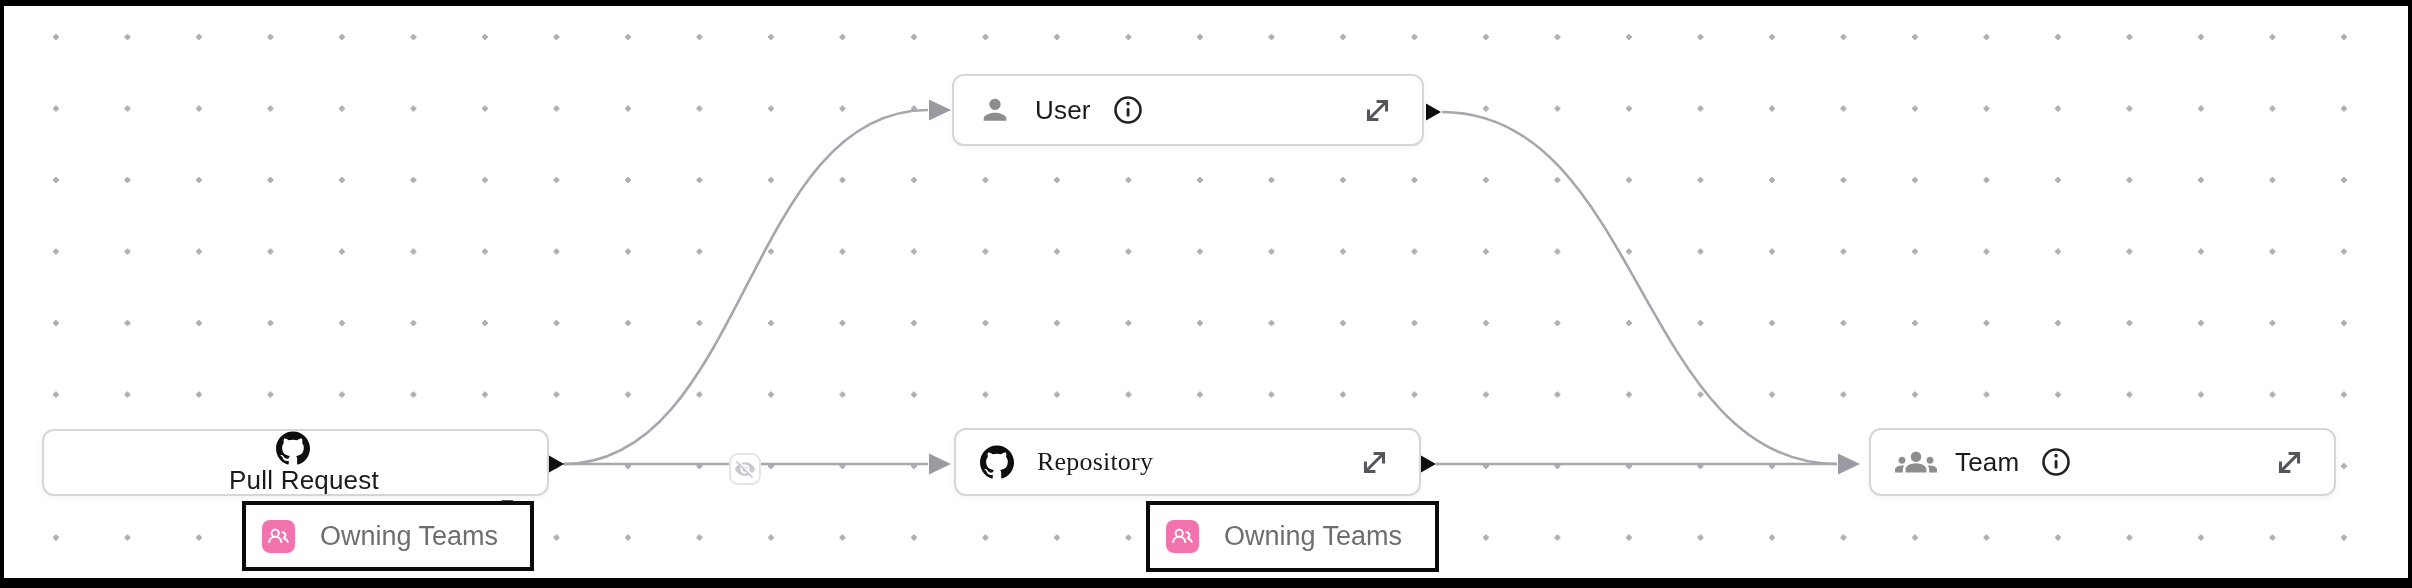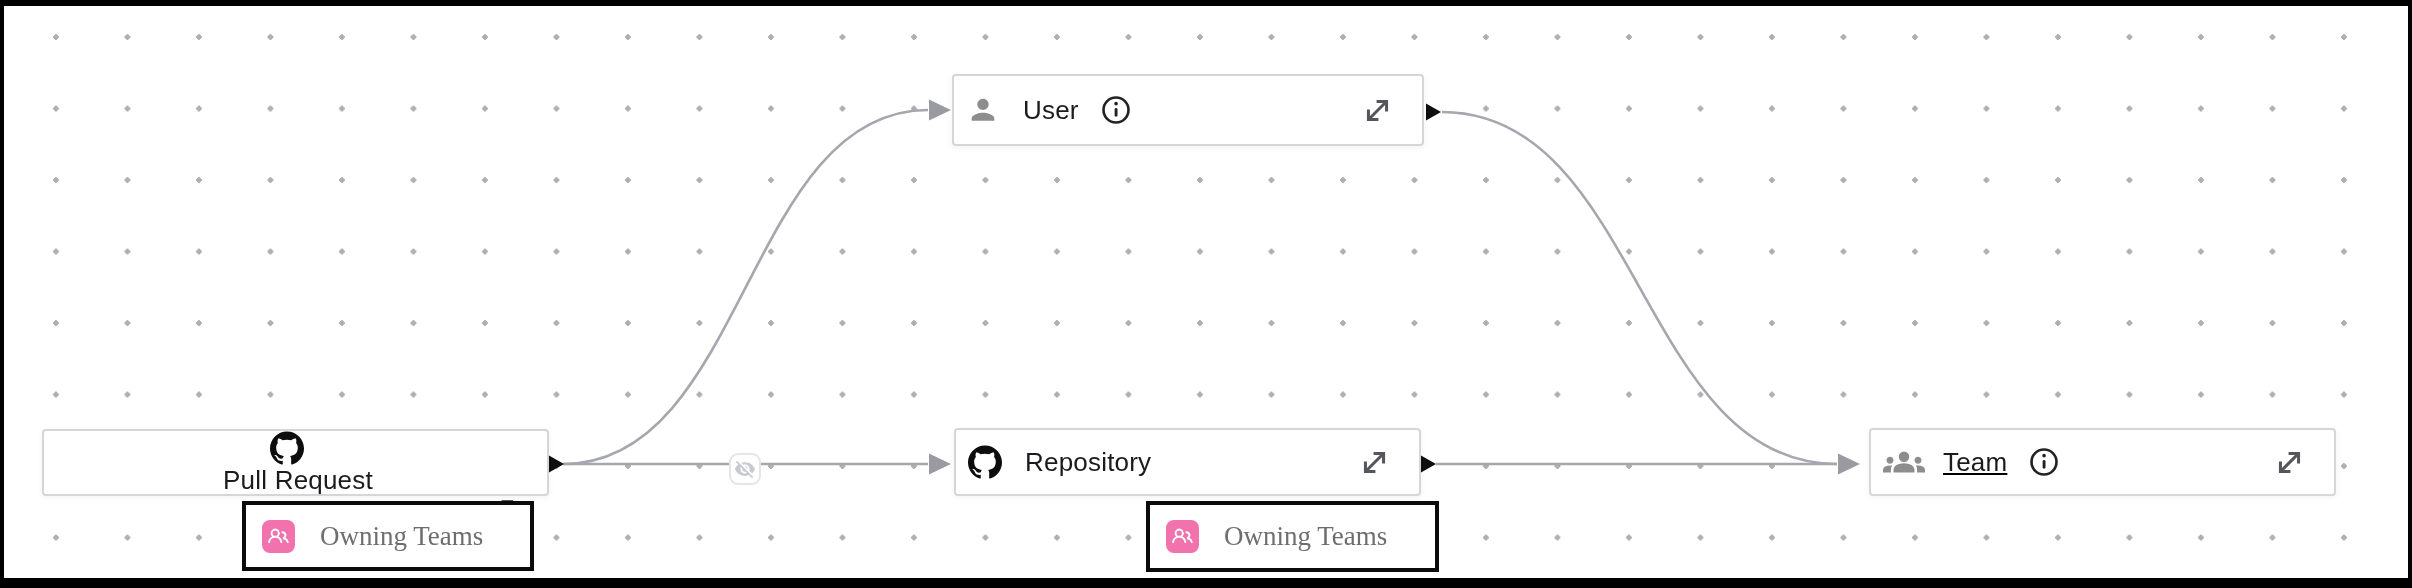--- a/index.html
+++ b/index.html
@@ -3,31 +3,31 @@
 <meta charset="utf-8">
 <style>
   html,body{margin:0;padding:0;background:#fff;}
   body{width:2412px;height:588px;overflow:hidden;font-family:"Liberation Sans",sans-serif;}
   .frame{position:absolute;inset:0;box-sizing:border-box;border:solid #000;border-width:6px 4px 10px 4px;background:#fff;}
   .canvas{position:absolute;inset:0;background-color:#fff;
     background-image:radial-gradient(circle,#b0b0b0 2.6px,rgba(176,176,176,0) 2.9px);
     background-size:71.5px 71.5px;background-position:16.2px -4.7px;}
   .edges{position:absolute;left:0;top:0;width:2412px;height:588px;}
   .node{position:absolute;box-sizing:border-box;display:flex;align-items:center;
-    background:#fff;border:2px solid #d6d6d6;border-radius:4px;
-    padding:0 30px 0 12px;box-shadow:0 2px 6px rgba(0,0,0,.05);}
+    background:#fff;border:2px solid #d6d6d6;border-radius:12px;
+    padding:0 30px 0 24px;box-shadow:0 2px 6px rgba(0,0,0,.05);}
   .node-label{font-size:26px;color:#1b1b1f;margin-left:23px;white-space:nowrap;letter-spacing:.2px;}
   .nicon{display:inline-flex;flex:0 0 auto;}
   .info{margin-left:22px;display:inline-flex;color:#222;}
   .expand{margin-left:auto;display:inline-flex;color:#55555c;cursor:pointer;}
   .owning{position:absolute;box-sizing:border-box;display:flex;align-items:center;
     background:#fff;border:4px solid #0b0b0b;padding:0 14px 0 16px;}
   .owning-icon{width:33px;height:33px;border-radius:8px;background:#f272ae;
     display:flex;align-items:center;justify-content:center;flex:0 0 auto;}
-  .owning-text{font-size:27px;color:#6e6e6e;margin-left:25px;white-space:nowrap;font-family:Liberation Serif, serif;}
+  .owning-text{font-size:27px;color:#6e6e6e;margin-left:25px;white-space:nowrap;}
   .edge-badge{position:absolute;left:725px;top:447px;width:32px;height:32px;box-sizing:border-box;
     background:#fff;border:2px solid #e4e4ea;border-radius:9px;
     display:flex;align-items:center;justify-content:center;}
 </style>
 </head>
 <body>
 
 <div class="frame">
   <div class="canvas">
 
@@ -90,37 +90,37 @@
       </span>
       <span class="expand">
         <svg width="29" height="29" viewBox="0 0 24 24" stroke="currentColor" stroke-width="2.5" fill="none" stroke-linecap="square">
           <path d="M5 19 L19 5"></path>
             <path d="M12.5 4.5 H19.5 V11.5"></path>
             <path d="M4.5 12.5 V19.5 H11.5"></path>
         </svg>
       </span>
     </div>
 
-    <div class="node" style="left:950px;top:422px;width:467px;height:68px;">
+    <div class="node" style="left:950px;top:422px;width:467px;height:68px;font-family:Liberation Serif, serif;">
       <span class="nicon">
         <svg width="34" height="34" viewBox="0 0 24 24" fill="#0d0d0d">
           <path d="M12 .297c-6.63 0-12 5.373-12 12 0 5.303 3.438 9.8 8.205 11.385.6.113.82-.258.82-.577 0-.285-.01-1.04-.015-2.04-3.338.724-4.042-1.61-4.042-1.61-.546-1.387-1.333-1.757-1.333-1.757-1.087-.744.084-.729.084-.729 1.205.084 1.838 1.236 1.838 1.236 1.07 1.835 2.809 1.305 3.495.998.108-.776.417-1.305.76-1.605-2.665-.3-5.466-1.332-5.466-5.93 0-1.31.465-2.38 1.235-3.22-.135-.303-.54-1.523.105-3.176 0 0 1.005-.322 3.3 1.23.96-.267 1.98-.399 3-.405 1.02.006 2.04.138 3 .405 2.28-1.552 3.285-1.23 3.285-1.23.645 1.653.24 2.873.12 3.176.765.84 1.23 1.91 1.23 3.22 0 4.61-2.805 5.625-5.475 5.92.42.36.81 1.096.81 2.22 0 1.606-.015 2.896-.015 3.286 0 .315.21.69.825.57C20.565 22.092 24 17.592 24 12.297c0-6.627-5.373-12-12-12z"></path>
         </svg>
       </span>
       <span class="node-label">Repository</span>
       <span class="expand">
         <svg width="29" height="29" viewBox="0 0 24 24" stroke="currentColor" stroke-width="2.5" fill="none" stroke-linecap="square">
           <path d="M5 19 L19 5"></path>
             <path d="M12.5 4.5 H19.5 V11.5"></path>
             <path d="M4.5 12.5 V19.5 H11.5"></path>
         </svg>
       </span>
     </div>
 
-    <div class="node" style="left:1865px;top:422px;width:467px;height:68px;text-decoration:underline;">
+    <div class="node" style="left:1865px;top:422px;width:467px;height:68px;">
       <span class="nicon">
         <svg width="42" height="42" viewBox="0 0 24 24" fill="#8d8d8d">
           <path d="M0 18v-1.575q0-1.1 1.1-1.763T4 14q.325 0 .625.013t.575.062q-.35.525-.525 1.1T4.5 16.4V18Zm6 0v-1.6q0-.8.438-1.463t1.237-1.162Q8.75 13.25 9.788 13T12 12.75q1.125 0 2.163.25t2.112.775q.8.5 1.238 1.162T18 16.4V18Zm13.5 0v-1.6q0-.625-.163-1.213t-.487-1.087q.275-.05.563-.075T20 14q1.8 0 2.9.663t1.1 1.762V18ZM4 13q-.825 0-1.412-.588T2 11q0-.825.588-1.413T4 9q.825 0 1.413.587T6 11q0 .825-.587 1.412T4 13Zm16 0q-.825 0-1.413-.588T18 11q0-.825.588-1.413T20 9q.825 0 1.413.587T22 11q0 .825-.587 1.412T20 13Zm-8-1q-1.25 0-2.125-.875T9 9q0-1.25.875-2.125T12 6q1.25 0 2.125.875T15 9q0 1.25-.875 2.125T12 12Z"></path>
         </svg>
       </span>
       <span class="node-label" style="margin-left:18px;">Team</span>
       <span class="info">
         <svg width="30" height="30" viewBox="0 0 24 24" fill="none">
           <circle cx="12" cy="12" r="10" stroke="#222" stroke-width="2.1"></circle>
           <rect x="10.9" y="10.4" width="2.3" height="7" rx="1.15" fill="#222"></rect>

